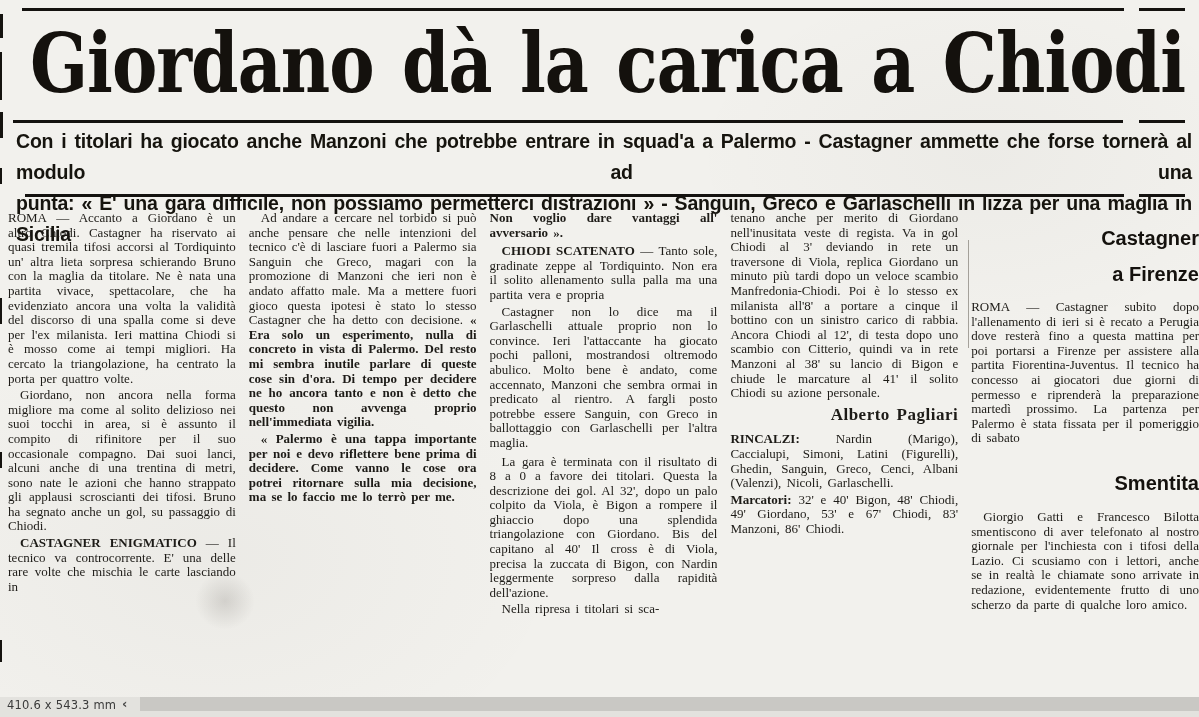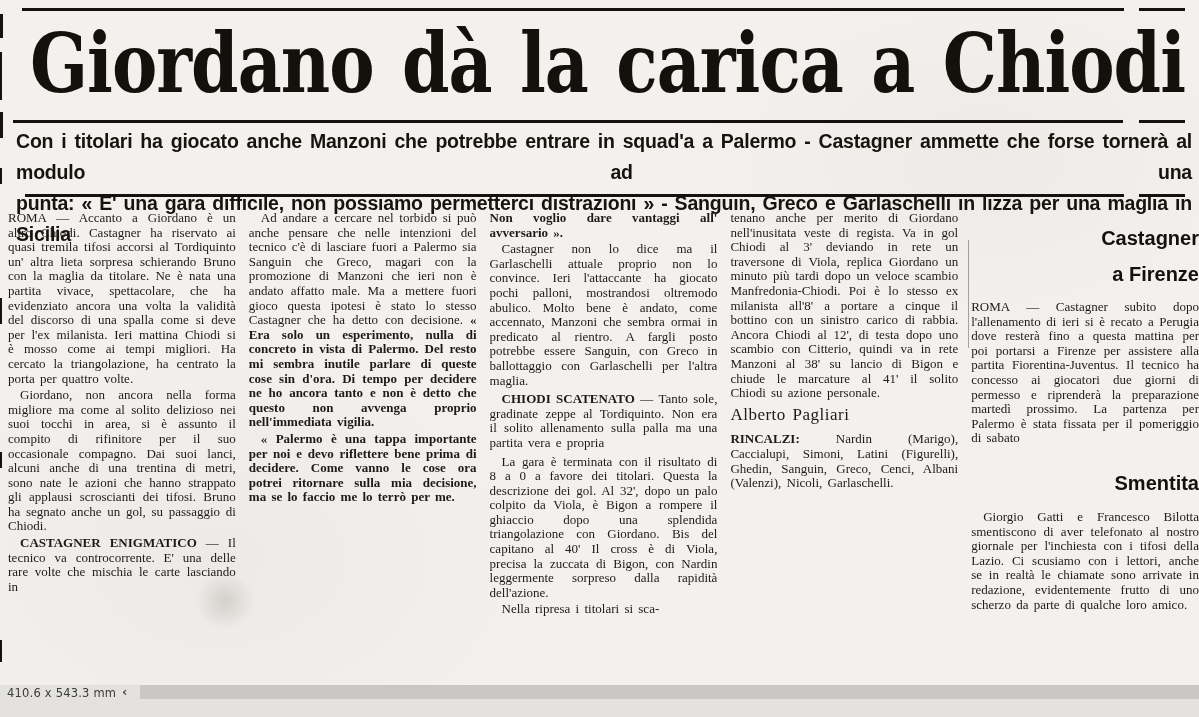--- a/index.html
+++ b/index.html
@@ -28,27 +28,27 @@
     color:#16140e;letter-spacing:-0.2px;}
   .subline{text-align:justify;text-align-last:justify;line-height:31px;}
   .columns{position:absolute;top:211px;left:8px;right:0;height:492px;
     display:flex;gap:13px;overflow:hidden;font-size:13px;line-height:14.6px;}
   .col{flex:1 1 0;text-align:justify;overflow:hidden;}
   .col p{margin:0 0 2px;word-spacing:2px;}
   .indent{text-indent:12px;}
   .lead{font-weight:700;}
   .boldtxt{font-weight:700;}
   .gap-top{margin-top:4px !important;}
-  .signature{text-align:left;font-weight:400;font-size:17px;margin:7px 0 10px !important;
+  .signature{text-align:right;font-weight:700;font-size:17px;margin:7px 0 10px !important;
     word-spacing:4px;letter-spacing:0.5px;}
   .col5{padding-top:16px;}
   .colhead{font-family:"Liberation Sans", sans-serif;font-weight:700;font-size:20px;
     text-align:right;margin:0 0 15px;line-height:22px;color:#14110d;}
   .colhead.second{margin:26px 0 16px;}
-  .statusbar{position:absolute;left:0;right:0;bottom:0;height:32px;background:#e3e2de;
+  .statusbar{position:absolute;left:0;right:0;bottom:0;height:20px;background:#e3e2de;
     font-family:"DejaVu Sans", sans-serif;z-index:5;}
   .dims{position:absolute;left:7px;top:1px;font-size:11.5px;color:#3a3a3a;letter-spacing:0.2px;white-space:nowrap;}
   .scroll-left{position:absolute;left:122px;top:-1px;font-size:13px;color:#4a4a4a;font-weight:700;cursor:pointer;}
   .scroll-track{position:absolute;left:140px;right:0;top:0;height:14px;background:#c9c8c4;cursor:pointer;}
   .edge{position:absolute;left:0;background:#15130f;}
   .vline{position:absolute;left:968px;top:240px;width:1px;height:108px;background:rgba(70,64,56,0.45);}
   .smudge{position:absolute;left:195px;top:572px;width:60px;height:58px;border-radius:50%;
     background:radial-gradient(rgba(90,85,78,0.18),transparent 70%);}
 </style>
 </head>
@@ -77,30 +77,31 @@
       <p class="indent"><span class="lead">CASTAGNER ENIGMATICO</span><span> — Il tecnico va controcorrente. E' una delle rare volte che mischia le carte lasciando in</span></p>
     </div>
 
     <div class="col">
       <p class="indent"><span>Ad andare a cercare nel torbido si può anche pensare che nelle intenzioni del tecnico c'è di lasciare fuori a Palermo sia Sanguin che Greco, magari con la promozione di Manzoni che ieri non è andato affatto male. Ma a mettere fuori gioco questa ipotesi è stato lo stesso Castagner che ha detto con decisione. </span><span class="boldtxt">« Era solo un esperimento, nulla di concreto in vista di Palermo. Del resto mi sembra inutile parlare di queste cose sin d'ora. Di tempo per decidere ne ho ancora tanto e non è detto che questo non avvenga proprio nell'immediata vigilia.</span></p>
       <p class="indent boldtxt">« Palermo è una tappa importante per noi e devo riflettere bene prima di decidere. Come vanno le cose ora potrei ritornare sulla mia decisione, ma se lo faccio me lo terrò per me.</p>
     </div>
 
     <div class="col">
       <p class="boldtxt">Non voglio dare vantaggi all' avversario ».</p>
+      <p class="indent gap-top"><span class="lead">CHIODI SCATENATO</span><span> — Tanto sole, gradinate zeppe al Tordiquinto. Non era il solito allenamento sulla palla ma una partita vera e propria</span></p>
       <p class="indent">Castagner non lo dice ma il Garlaschelli attuale proprio non lo convince. Ieri l'attaccante ha giocato pochi palloni, mostrandosi oltremodo abulico. Molto bene è andato, come accennato, Manzoni che sembra ormai in predicato al rientro. A fargli posto potrebbe essere Sanguin, con Greco in ballottaggio con Garlaschelli per l'altra maglia.</p>
-      <p class="indent gap-top"><span class="lead">CHIODI SCATENATO</span><span> — Tanto sole, gradinate zeppe al Tordiquinto. Non era il solito allenamento sulla palla ma una partita vera e propria</span></p>
       <p class="indent gap-top">La gara è terminata con il risultato di 8 a 0 a favore dei titolari. Questa la descrizione dei gol. Al 32', dopo un palo colpito da Viola, è Bigon a rompere il ghiaccio dopo una splendida triangolazione con Giordano. Bis del capitano al 40' Il cross è di Viola, precisa la zuccata di Bigon, con Nardin leggermente sorpreso dalla rapidità dell'azione.</p>
       <p class="indent">Nella ripresa i titolari si sca-</p>
     </div>
 
     <div class="col">
       <p>tenano anche per merito di Giordano nell'inusitata veste di regista. Va in gol Chiodi al 3' deviando in rete un traversone di Viola, replica Giordano un minuto più tardi dopo un veloce scambio Manfredonia-Chiodi. Poi è lo stesso ex milanista all'8' a portare a cinque il bottino con un sinistro carico di rabbia. Ancora Chiodi al 12', di testa dopo uno scambio con Citterio, quindi va in rete Manzoni al 38' su lancio di Bigon e chiude le marcature al 41' il solito Chiodi su azione personale.</p>
       <p class="signature">Alberto Pagliari</p>
       <p class="gap-top"><span class="lead">RINCALZI:</span><span> Nardin (Marigo), Caccialupi, Simoni, Latini (Figurelli), Ghedin, Sanguin, Greco, Cenci, Albani (Valenzi), Nicoli, Garlaschelli.</span></p>
+      <p><span class="lead">Marcatori:</span><span> 32' e 40' Bigon, 48' Chiodi, 49' Giordano, 53' e 67' Chiodi, 83' Manzoni, 86' Chiodi.</span></p>
     </div>
 
     <div class="col col5">
       <div class="colhead">
         <div>Castagner</div>
         <div style="margin-top:14px;">a Firenze</div>
       </div>
       <p>ROMA — Castagner subito dopo l'allenamento di ieri si è recato a Perugia dove resterà fino a questa mattina per poi portarsi a Firenze per assistere alla partita Fiorentina-Juventus. Il tecnico ha concesso ai giocatori due giorni di permesso e riprenderà la preparazione martedì prossimo. La partenza per Palermo è stata fissata per il pomeriggio di sabato</p>
       <div class="colhead second">Smentita</div>
       <p class="indent">Giorgio Gatti e Francesco Bilotta smentiscono di aver telefonato al nostro giornale per l'inchiesta con i tifosi della Lazio. Ci scusiamo con i lettori, anche se in realtà le chiamate sono arrivate in redazione, evidentemente frutto di uno scherzo da parte di qualche loro amico.</p>

